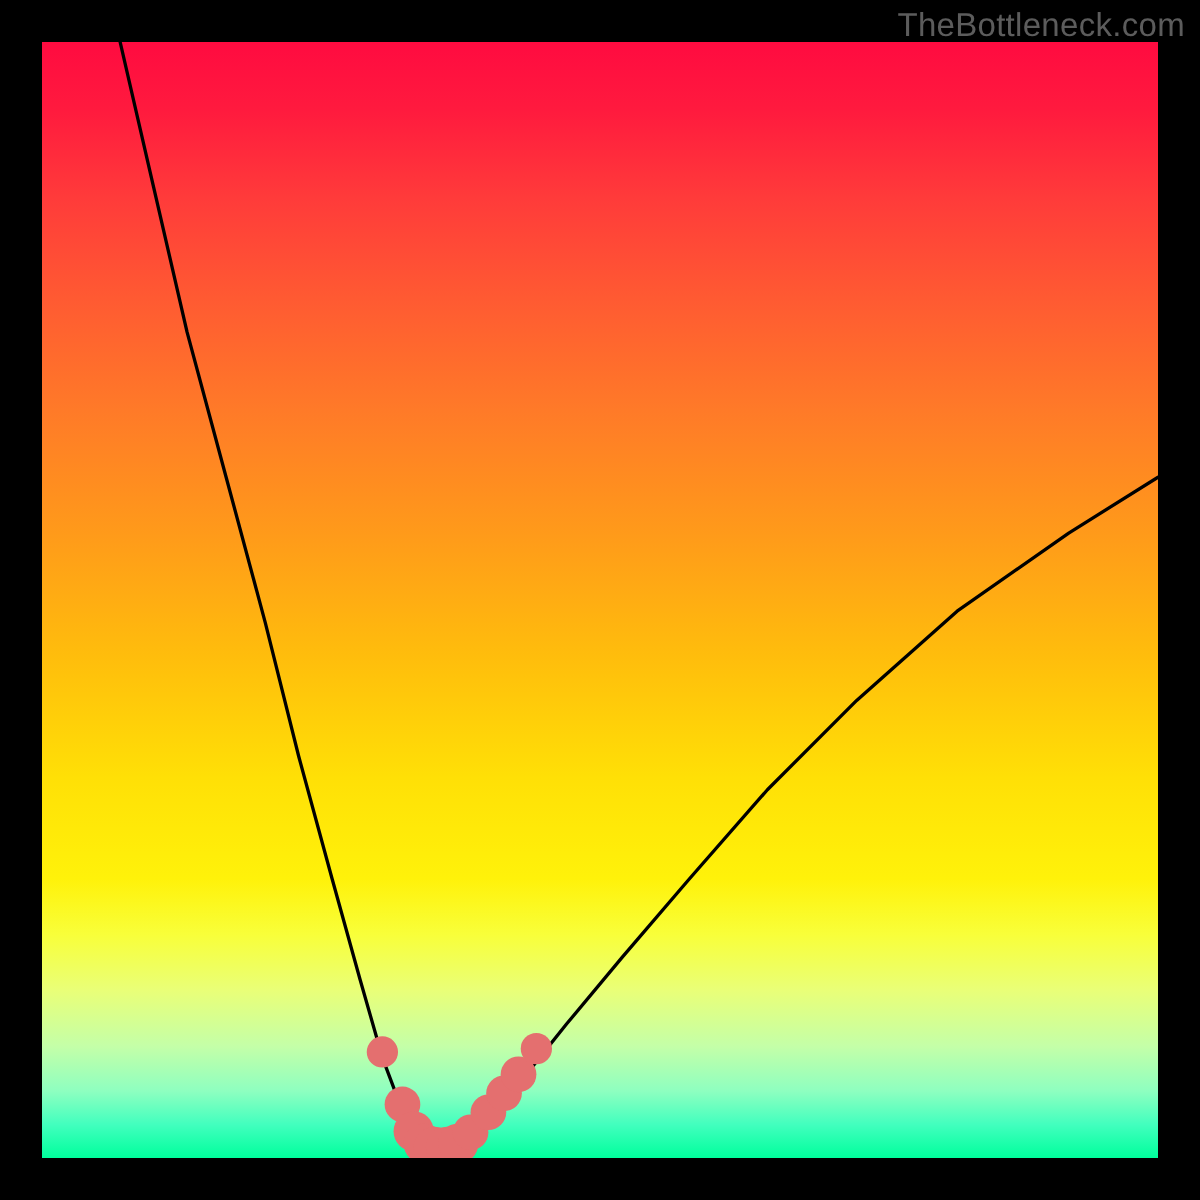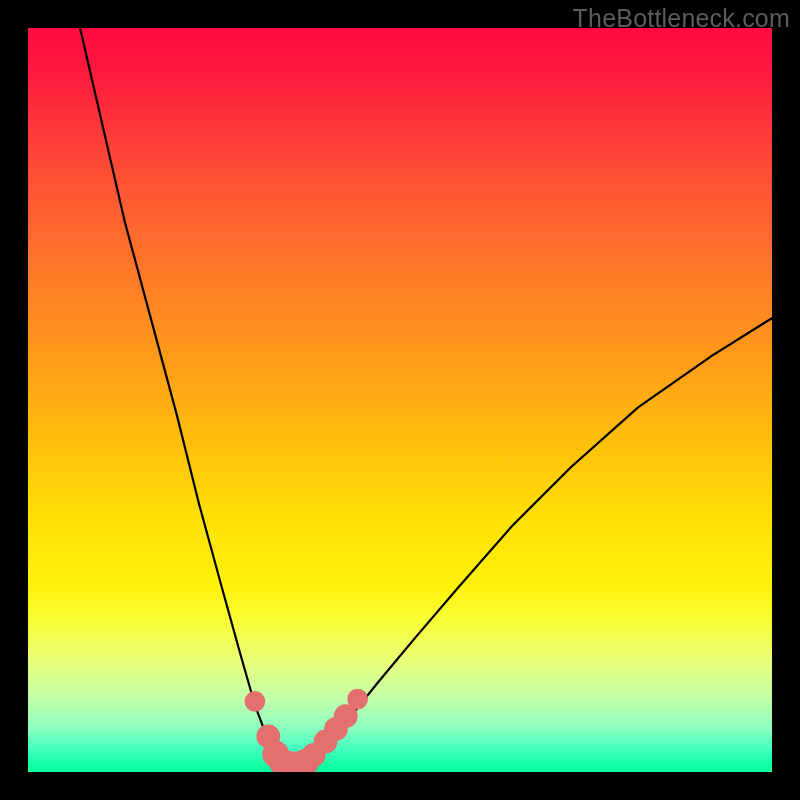--- a/index.html
+++ b/index.html
@@ -53,21 +53,21 @@
     inset: 0;
     width: 744px;
     height: 744px;
   }
   .watermark {
     position: absolute;
     top: 4px;
     right: 10px;
     color: #5c5c5c;
     font-family: Arial, Helvetica, sans-serif;
-    font-size: 25px;
+    font-size: 22px;
     letter-spacing: 0.2px;
   }
 </style>
 </head>
 <body>
 
 <div class="frame">
   <div class="plot-area">
     <div class="gradient"></div>
     <svg class="curve" viewBox="0 0 744 744" preserveAspectRatio="none">

